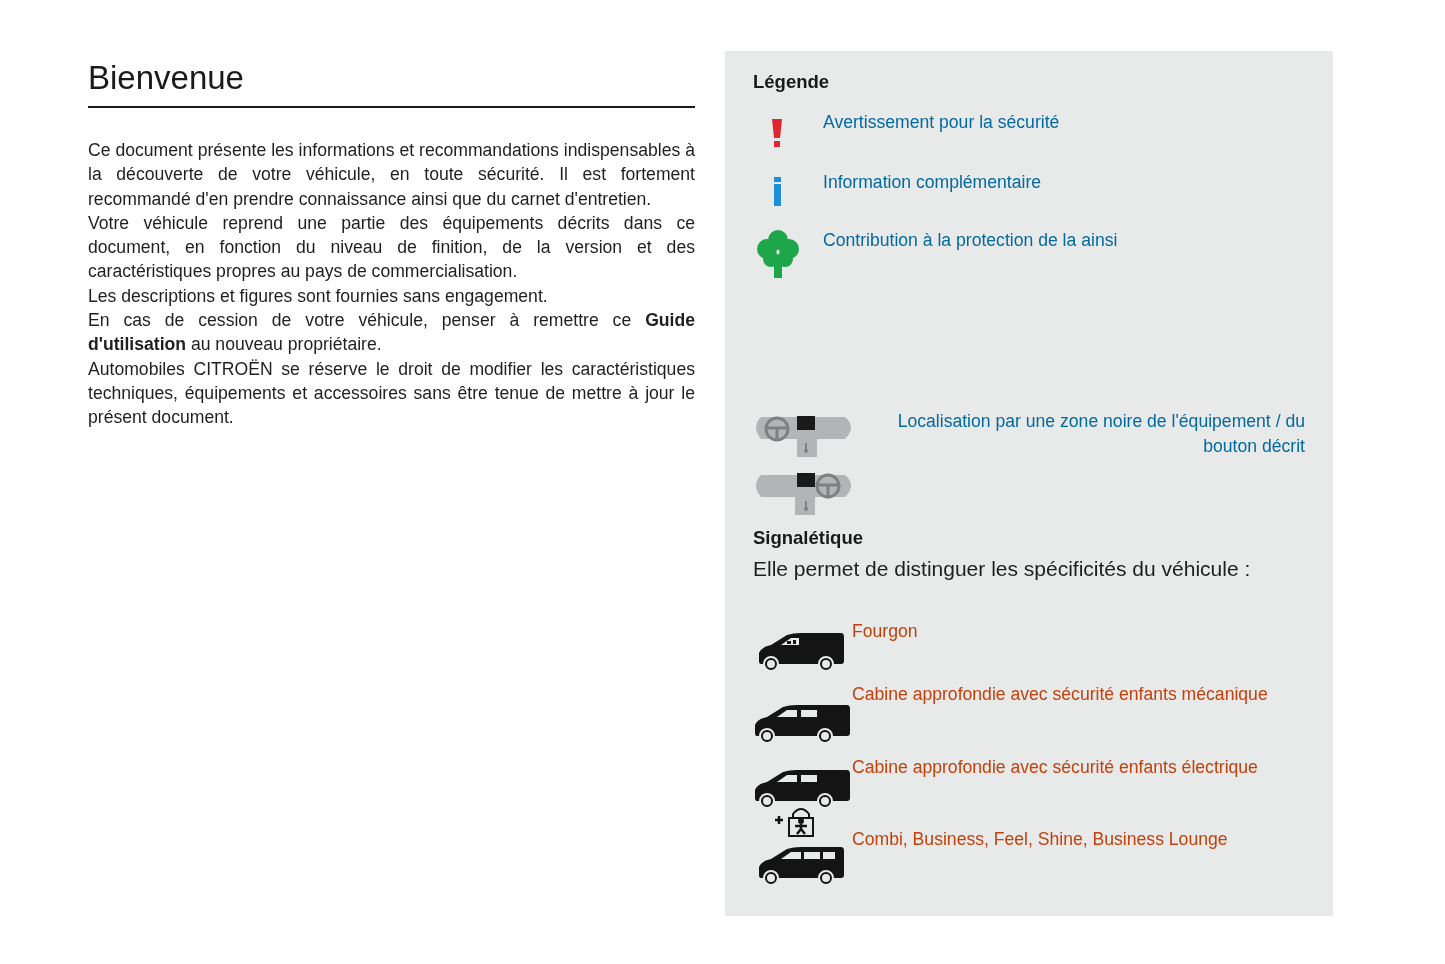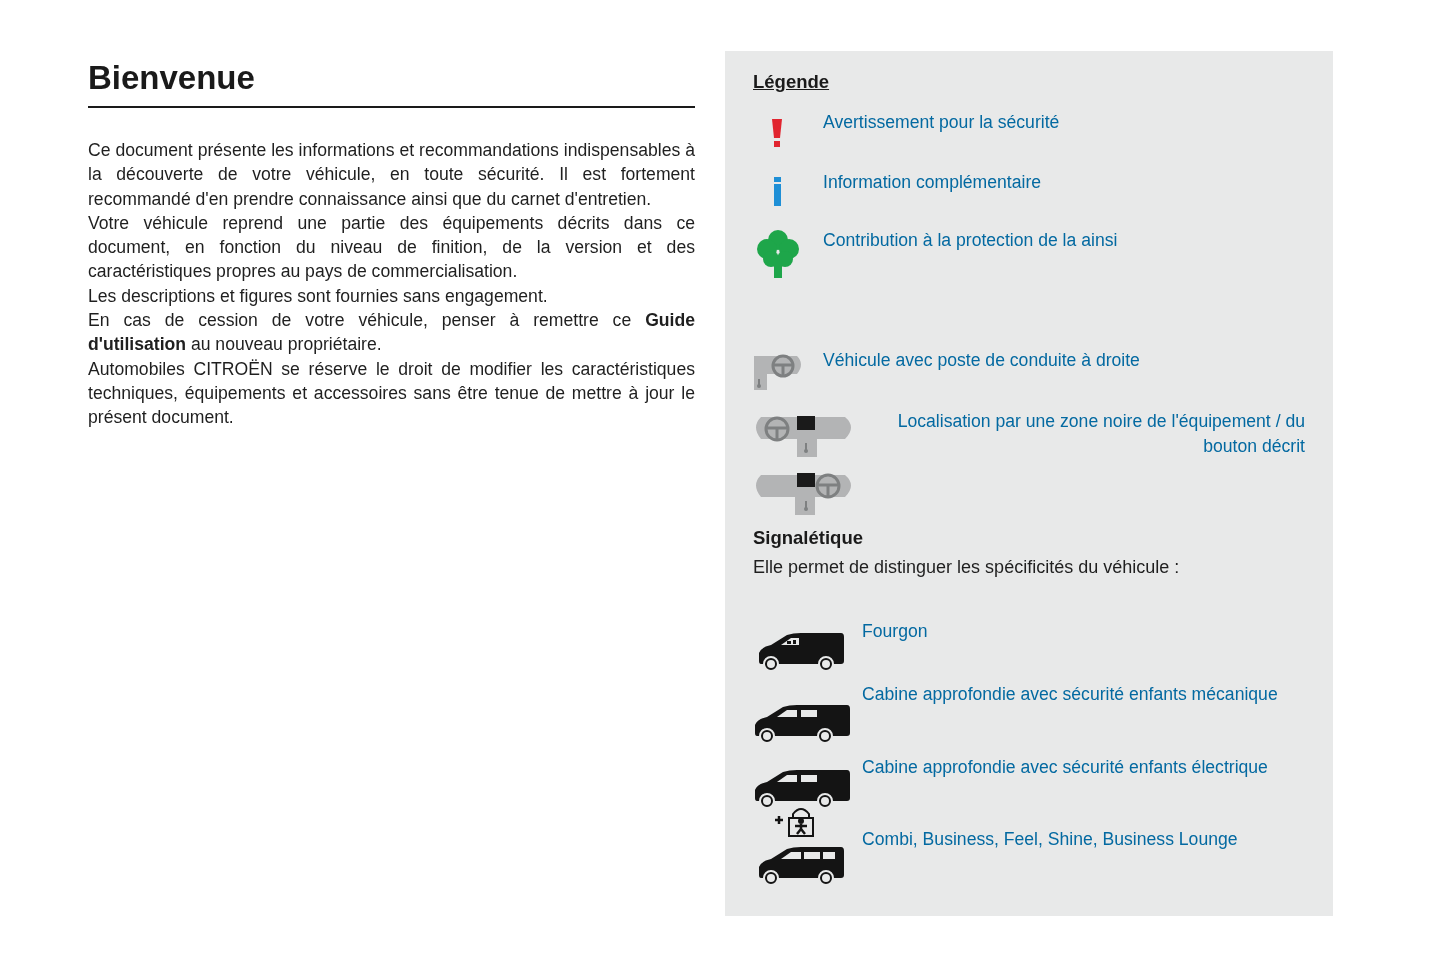--- a/index.html
+++ b/index.html
@@ -1,50 +1,50 @@
 <!DOCTYPE html>
 <html><head>
 <meta charset="utf-8">
 <style>
   html, body { margin:0; padding:0; background:#ffffff; }
   body { width:1445px; height:964px; position:relative; overflow:hidden;
          font-family:"Liberation Sans", sans-serif; color:#1f1f1f; }
   .left { position:absolute; left:88px; top:56px; width:607px; }
-  .title { font-size:33px; font-weight:bold; margin:0; line-height:44px; color:#1a1a1a; }
+  .title { font-size:33px; font-weight:normal; margin:0; line-height:44px; color:#1a1a1a; }
   .rule { height:2px; background:#1a1a1a; margin-top:6px; }
   .body { margin-top:30px; font-size:17.6px; line-height:24.3px; text-align:justify; }
   .body p { margin:0; }
   .body b { font-weight:bold; }
 
   .right { position:absolute; left:725px; top:51px; width:608px; height:865px; background:#e8e9e9; }
   .h { position:absolute; left:28px; font-size:18.5px; font-weight:bold; color:#1a1a1a; }
   .legend-row { position:absolute; left:28px; width:560px; }
   .legend-row .ico { position:absolute; left:0; top:0; }
   .legend-row .txt { position:absolute; font-size:17.6px; line-height:24.5px; color:#0369a1; }
-  .sub { position:absolute; left:28px; top:506px; font-size:18px; color:#1f1f1f; }
+  .sub { position:absolute; left:28px; top:506px; font-size:21px; color:#1f1f1f; }
   .van-row { position:absolute; left:28px; width:560px; }
-  .van-row .txt { position:absolute; left:109px; font-size:17.6px; color:#0369a1; }
+  .van-row .txt { position:absolute; left:99px; font-size:17.6px; color:#c2410c; }
 </style>
 </head>
 <body>
 
 <div class="left">
   <h1 class="title">Bienvenue</h1>
   <div class="rule"></div>
   <div class="body">
     <p>Ce document présente les informations et recommandations indispensables à la découverte de votre véhicule, en toute sécurité. Il est fortement recommandé d'en prendre connaissance ainsi que du carnet d'entretien.</p>
     <p>Votre véhicule reprend une partie des équipements décrits dans ce document, en fonction du niveau de finition, de la version et des caractéristiques propres au pays de commercialisation.</p>
     <p>Les descriptions et figures sont fournies sans engagement.</p>
     <p><span>En cas de cession de votre véhicule, penser à remettre ce </span><b>Guide d'utilisation</b><span> au nouveau propriétaire.</span></p>
     <p>Automobiles CITROËN se réserve le droit de modifier les caractéristiques techniques, équipements et accessoires sans être tenue de mettre à jour le présent document.</p>
   </div>
 </div>
 
 <div class="right">
-  <div class="h" style="top:20px;text-decoration:underline;">Légende</div>
+  <div class="h" style="top:20px;">Légende</div>
 
   <div class="legend-row" style="top:62px;height:40px;">
     <svg class="ico" width="50" height="40" viewBox="0 0 50 40">
       <polygon points="19,6 29,6 27,25 21,25" fill="#e1252f"></polygon>
       <rect x="21" y="28" width="6" height="6" fill="#e1252f"></rect>
     </svg>
     <div class="txt" style="left:70px;top:-3px;">Avertissement pour la sécurité</div>
   </div>
 
   <div class="legend-row" style="top:122px;height:40px;text-align:right;">
@@ -63,30 +63,20 @@
         <circle cx="36" cy="22" r="10"></circle>
         <circle cx="18" cy="32" r="8"></circle>
         <circle cx="32" cy="32" r="8"></circle>
         <rect x="21" y="32" width="8" height="19"></rect>
       </g>
     </svg>
     <div class="txt" style="left:70px;top:1px;">Contribution à la protection de la ainsi</div>
   </div>
 
 
-  <div class="legend-row" style="top:297px;height:45px;">
-    <svg class="ico" width="52" height="45" viewBox="0 0 52 45">
-      <path d="M1 8 H44 Q52 16 44 26 H14 V42 H1 Z" fill="#b3b4b5"></path>
-      <circle cx="30" cy="18" r="10" fill="none" stroke="#7e8081" stroke-width="3"></circle>
-      <path d="M21 17 H39 M30 17 V27" stroke="#7e8081" stroke-width="3"></path>
-      <rect x="5" y="31" width="2" height="7" fill="#7e8081"></rect>
-        <circle cx="6" cy="38" r="2" fill="#7e8081"></circle>
-    </svg>
-    <div class="txt" style="left:70px;top:0px;">Véhicule avec poste de conduite à droite</div>
-  </div>
 
   <div class="legend-row" style="top:358px;height:110px;">
     <svg class="ico" width="104" height="110" viewBox="0 0 104 110">
       <path d="M8 8 H92 Q104 18 92 30 H64 V48 H44 V30 H8 Q-2 18 8 8 Z" fill="#b3b4b5"></path>
       <circle cx="24" cy="20" r="11" fill="none" stroke="#7e8081" stroke-width="3"></circle>
       <path d="M14 19 H34 M24 19 V31" stroke="#7e8081" stroke-width="3"></path>
       <rect x="44" y="7" width="18" height="14" fill="#1a1a1a"></rect>
       <rect x="52" y="34" width="2" height="8" fill="#7e8081"></rect>
         <circle cx="53" cy="42" r="2" fill="#7e8081"></circle>
       <path d="M8 66 H92 Q104 76 92 88 H62 V106 H42 V88 H8 Q-2 76 8 66 Z" fill="#b3b4b5"></path>

